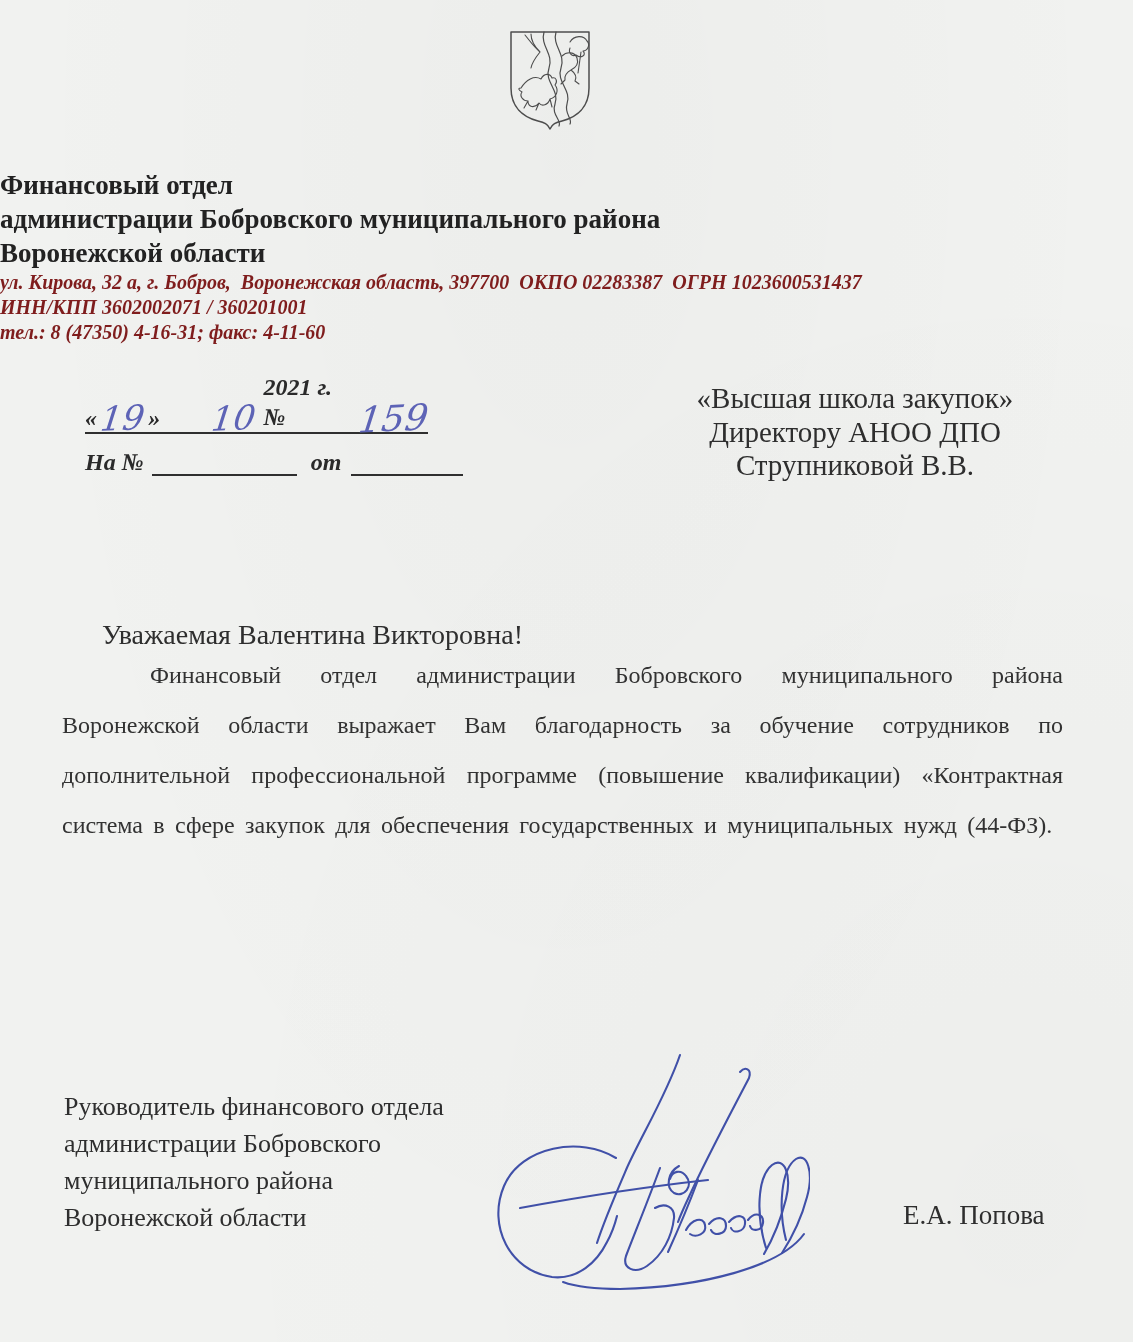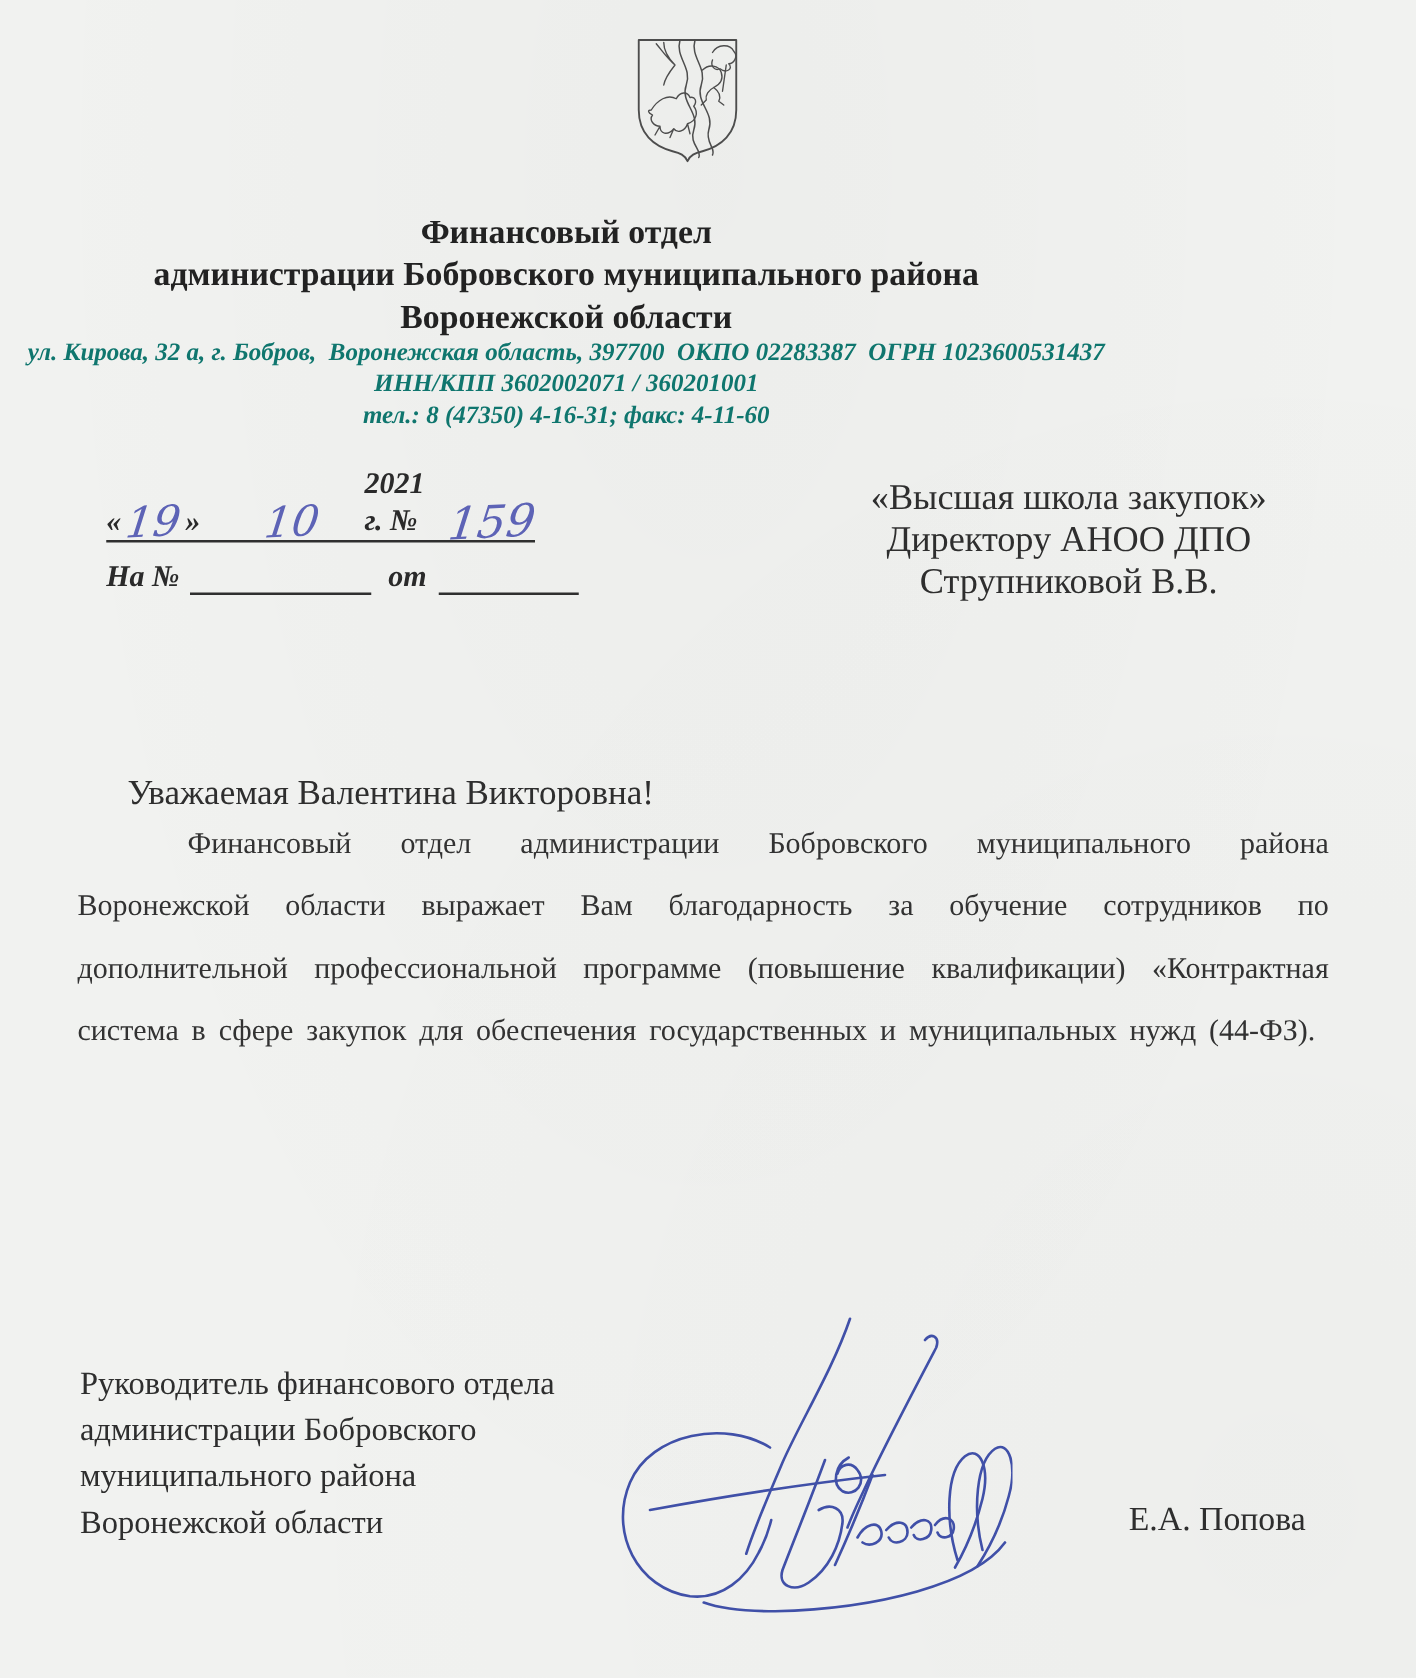--- a/index.html
+++ b/index.html
@@ -13,42 +13,42 @@
       #f1f2f0;
     overflow:hidden;
   }
   .page{position:relative;width:1133px;height:1342px;}
 
   
   .arms{position:absolute;left:504px;top:28px;width:92px;height:104px;color:#4d4d4d;}
   .arms svg{width:100%;height:100%;}
 
   
-  .letterhead{position:absolute;left:0;top:168px;width:906px;text-align:center;}
+  .letterhead{position:absolute;left:0;top:168px;width:906px;text-align:left;}
   .org-line{font-weight:bold;font-size:27px;line-height:34px;color:#222;}
-  .addr-line{font-weight:bold;font-style:italic;font-size:20px;line-height:25px;color:#0f766e;white-space:pre-wrap;}
+  .addr-line{font-weight:bold;font-style:italic;font-size:20px;line-height:25px;color:#7f1d1d;white-space:pre-wrap;}
   .addr-line:first-of-type{margin-top:6px;}
 
   
   .date-line{
     position:absolute;left:85px;top:386px;width:343px;height:46px;
     border-bottom:2px solid #2f2f2f;
     display:flex;align-items:flex-end;
     font-weight:bold;font-style:italic;font-size:24px;color:#2a2a2a;
   }
   .hand{
     font-family:"DejaVu Serif", serif;font-style:italic;font-weight:normal;
     color:var(--handwriting,#5d63b6);font-size:34px;line-height:1;
     transform:skewX(-10deg) rotate(-3deg);
     position:relative;bottom:-3px;
   }
   .hand.day{margin:0 4px;}
   .hand.month{margin-left:52px;}
   .hand.number{margin-left:12px;font-size:36px;bottom:-5px;}
-  .ref-label{margin-left:36px;line-height:30px;}
+  .ref-label{margin-left:8px;line-height:30px;}
   .reply-line{
     position:absolute;left:85px;top:446px;height:30px;
     display:flex;align-items:flex-end;
     font-weight:bold;font-style:italic;font-size:24px;color:#2a2a2a;
   }
   .blank{display:inline-block;border-bottom:2px solid #2f2f2f;height:26px;}
   .blank.b1{width:145px;margin-left:8px;}
   .blank.b2{width:112px;margin-left:10px;}
   .reply-from{margin-left:14px;}
 

